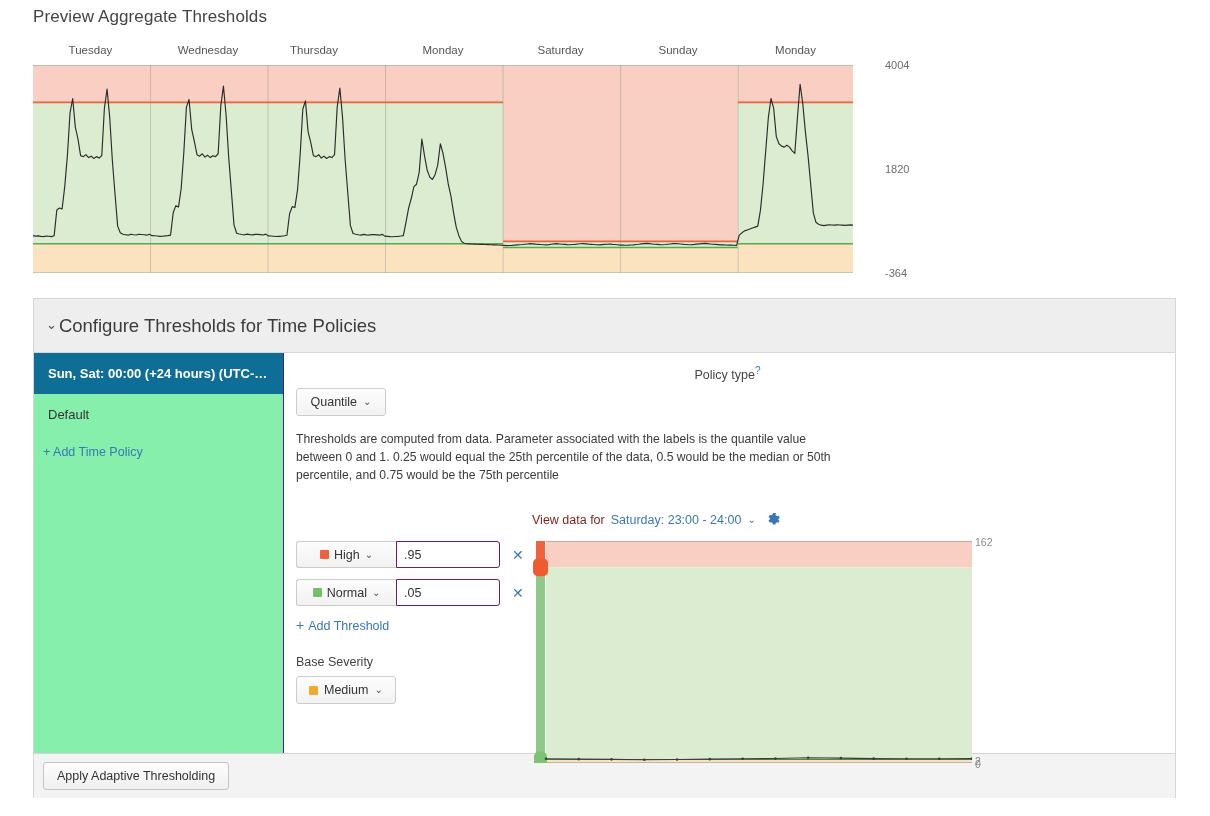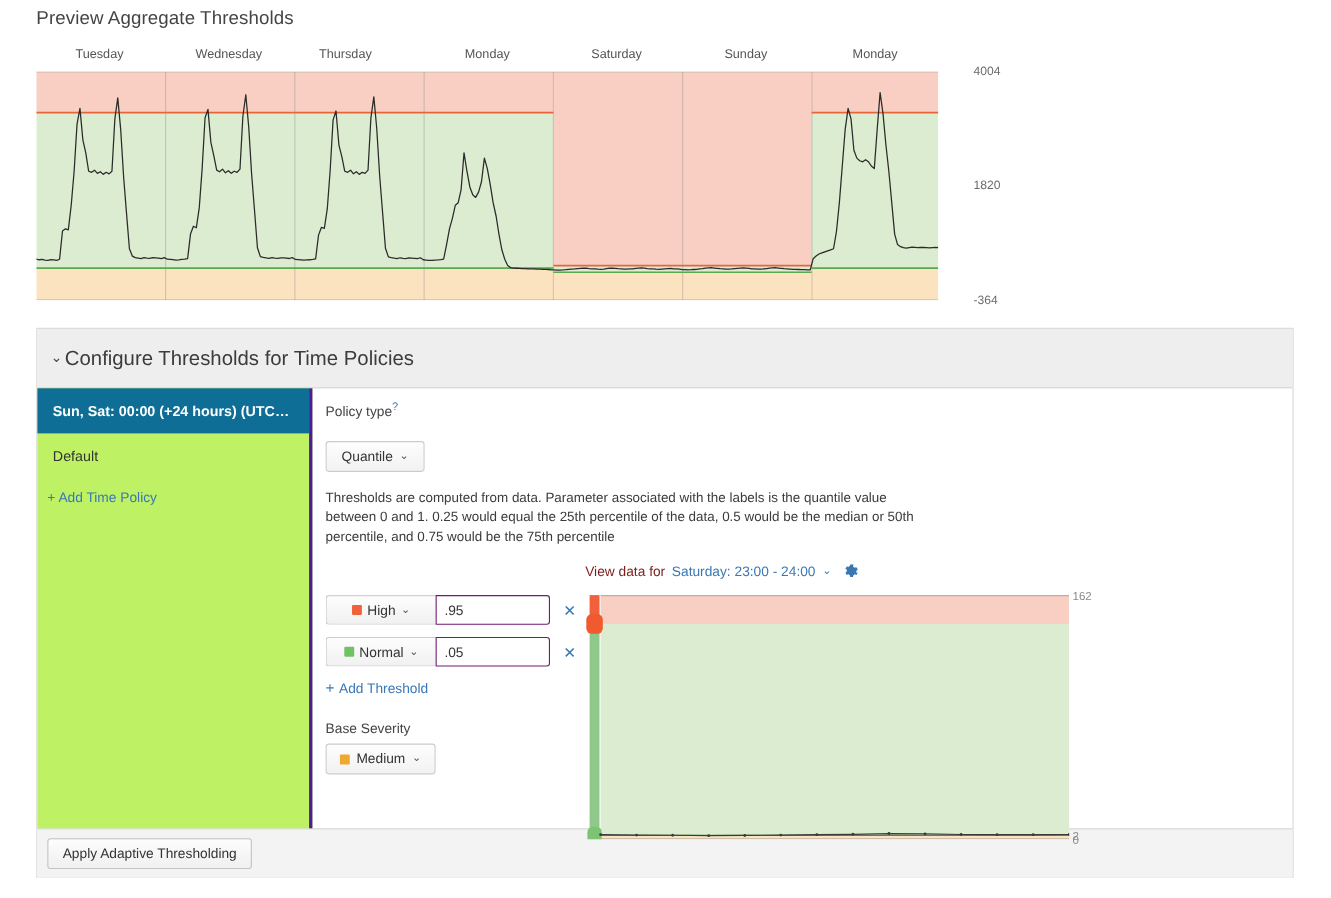--- a/index.html
+++ b/index.html
@@ -94,22 +94,22 @@
   }
 
   .panel-body {
     display: flex;
     height: 400px;
   }
 
   
   .policy-list {
     width: 250px;
-    background: #bef264;
-    border-right: 3px solid #4c1d95;
+    background: #86efac;
+    border-right: 1px solid #4c1d95;
     padding-top: 0;
     flex: none;
   }
   .policy-item {
     padding: 13px 14px;
     font-size: 13px;
     color: #333333;
     white-space: nowrap;
     overflow: hidden;
     text-overflow: ellipsis;
@@ -128,21 +128,22 @@
 
   
   .policy-content {
     flex: 1;
     padding: 12px 16px 0 12px;
     position: relative;
   }
   .field-label {
     font-size: 12.5px;
     color: #444444;
-    margin-bottom: 20px;
+    margin-bottom: 6px;
+    text-align: center;
   }
   .help-sup {
     color: #3a78b5;
     font-size: 10px;
     vertical-align: super;
     cursor: pointer;
   }
   .select-btn {
     display: inline-flex;
     align-items: center;

